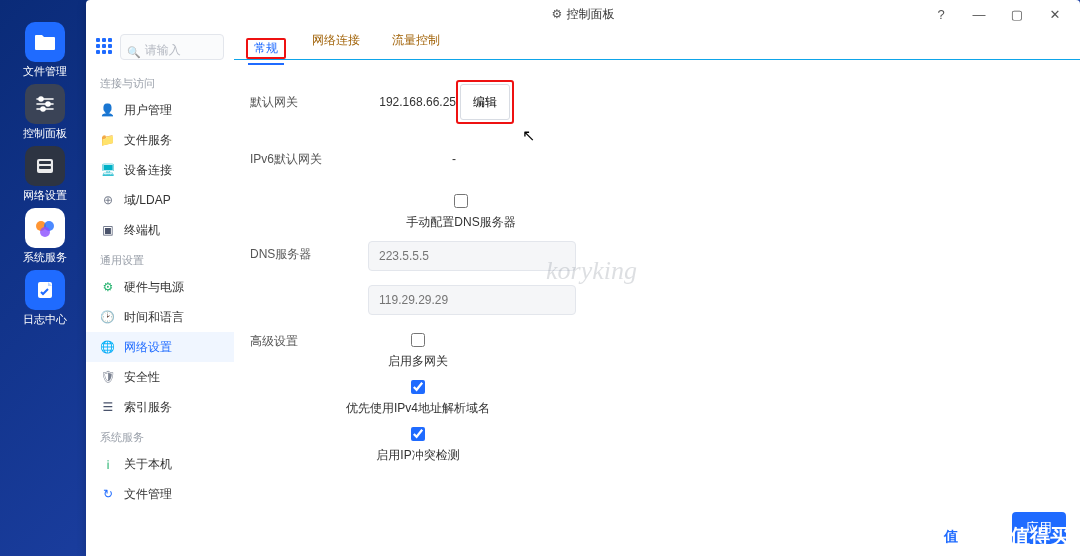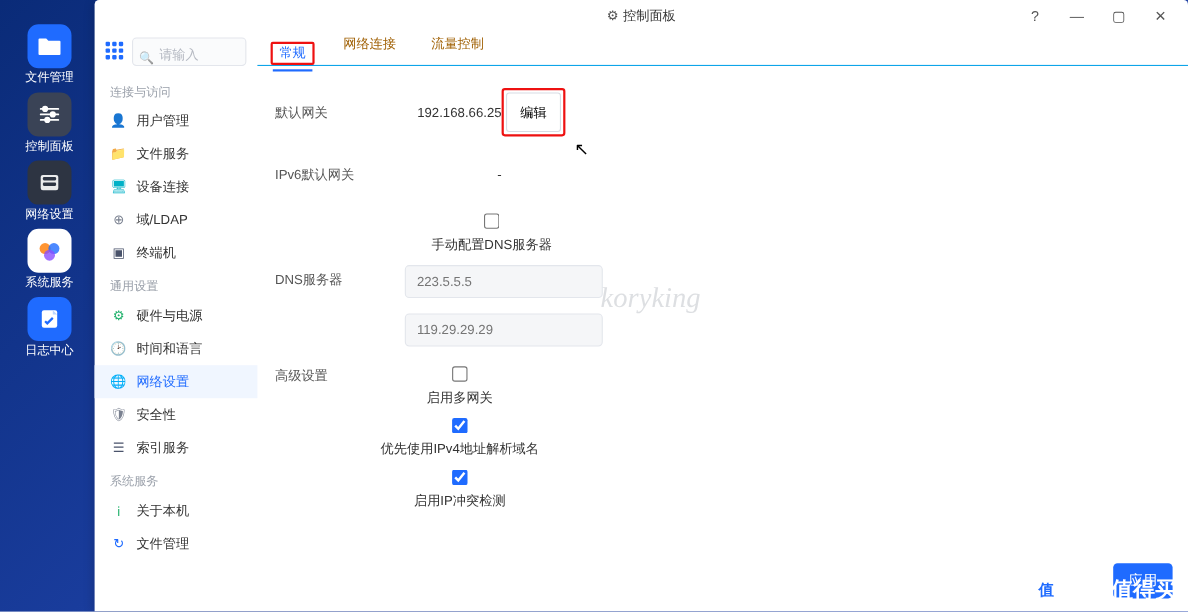--- a/index.html
+++ b/index.html
@@ -50,21 +50,21 @@
 
   .content{ padding:20px 16px; font-size:12px; color:#333;}
   .row{ display:flex; align-items:center; min-height:22px; margin-bottom:24px;}
   .row.tight{margin-bottom:14px;}
   .row .label{ width:96px; color:#555;}
   .row .value{ width:110px;text-align:right;}
   .btn{ height:36px; padding:0 12px; border:1px solid #d8dce3; border-radius:3px; background:#fff; font-size:12px; cursor:pointer; display:inline-flex; align-items:center;}
   .btn-redbox{ border:2px solid #e11; padding:2px; border-radius:3px; display:inline-block;}
   .chk{ display:flex; align-items:center; gap:6px; margin-bottom:10px;flex-direction:column;}
   .chk input{ width:14px; height:14px; accent-color:#1f6bff;}
-  .input{ width:180px; height:30px; border:1px solid #e3e6ec; border-radius:4px; background:#f5f6f8; padding:0 10px; font-size:12px; color:#a0a5b0; outline:none;}
+  .input{ width:208px; height:30px; border:1px solid #e3e6ec; border-radius:4px; background:#f5f6f8; padding:0 10px; font-size:12px; color:#a0a5b0; outline:none;}
 
   .cursor{ position:absolute; left:436px; top:126px; font-size:16px; color:#000; pointer-events:none;}
 
   
   .publish{ position:absolute; right:14px; bottom:12px; background:#1f6bff; color:#ffffff; border-radius:4px; height:32px; padding: 0 14px; font-size:13px; display:flex; align-items:center; cursor:pointer;}
 
   .watermark{ position:absolute; left:460px; top:256px; font-size:26px; font-style:italic; color:rgba(120,128,140,.25); pointer-events:none; font-family: Georgia,serif;}
   .brand{ position:absolute; right:10px; bottom:6px; display:flex; align-items:center; gap:6px; color:#fff; font-size:20px; font-weight:700; z-index:5;}
   .brand .badge{ width:26px; height:26px; border-radius:50%; background:#fff; color:#1f6bff; display:flex; align-items:center; justify-content:center; font-size:14px;}
 </style>

